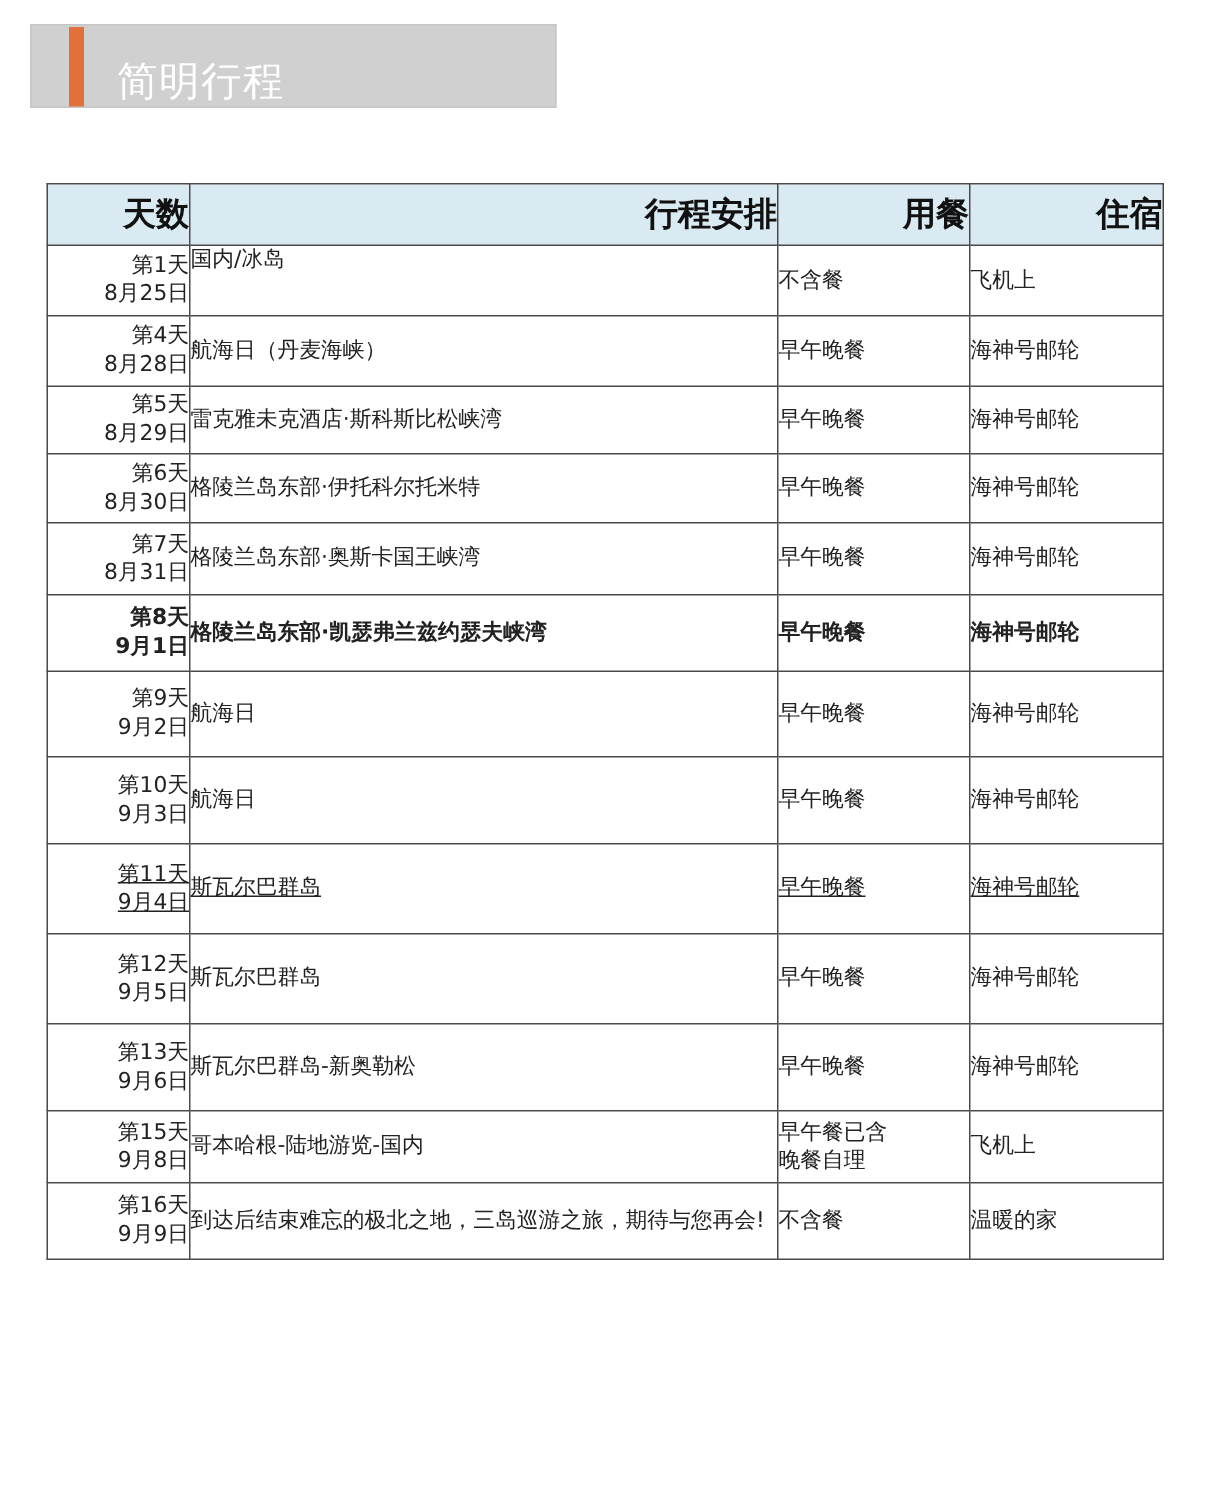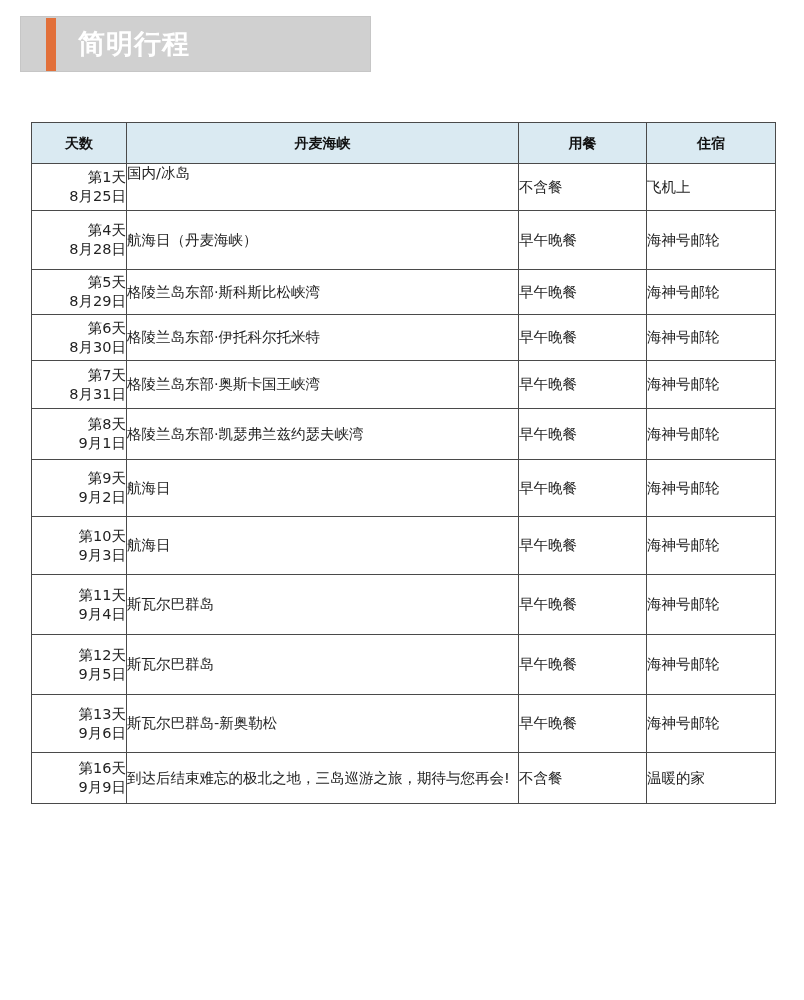--- a/index.html
+++ b/index.html
@@ -1,27 +1,27 @@
 <!DOCTYPE html>
 <html><head>
 <meta charset="utf-8">
 <style>
   html, body { margin:0; padding:0; background:#ffffff; }
   body { width:804px; height:1000px; position:relative; overflow:hidden;
          font-family:"DejaVu Sans","Liberation Sans",sans-serif; color:#222; }
   .title-bar { position:absolute; left:20px; top:16px; width:351px; height:56px;
                background:#d0d0d0; border:1px solid #c6c6c6; box-sizing:border-box; }
   .title-accent { position:absolute; left:25px; top:1px; width:10px; height:53px; background:#e2703a; }
-  .title-text { position:absolute; left:57px; top:8px; font-size:27px; font-weight:bold;
+  .title-text { position:absolute; left:57px; top:19px; font-size:27px; font-weight:normal;
                 color:#ffffff; letter-spacing:1px; line-height:38px; }
   table.itin { position:absolute; left:31px; top:122px; border-collapse:collapse;
                width:744px; table-layout:fixed; }
   table.itin td, table.itin th { border:1px solid #4a4a4a; padding:0; font-size:14.5px;
                line-height:19px; color:#222; }
-  table.itin th { background:#daeaf2; font-weight:bold; font-size:14px; height:40px; text-align:center; color:#111; }
+  table.itin th { background:#daeaf2; font-weight:bold; font-size:22px; height:40px; text-align:right; color:#111; }
   td.c-day { text-align:right; }
   td.c-plan { text-align:left; padding-left:9px; padding-right:8px; }
   td.c-meal, td.c-stay { text-align:left; }
   td.top { vertical-align:top; padding-top:6px; }
 </style>
 </head>
 <body>
 
 <div class="title-bar">
   <div class="title-accent"></div>
@@ -31,50 +31,50 @@
 <table class="itin">
   <colgroup>
     <col style="width:95px">
       <col style="width:392px">
       <col style="width:128px">
       <col style="width:129px">
   </colgroup>
   <thead>
     <tr>
       <th>天数</th>
-      <th>丹麦海峡</th>
+      <th>行程安排</th>
       <th>用餐</th>
       <th>住宿</th>
     </tr>
   </thead>
   <tbody id="rows">
       <tr style="height: 47px;">
         <td class="c-day">
           <div>第1天</div>
           <div>8月25日</div>
         </td>
         <td class="c-plan top">国内/冰岛</td>
         <td class="c-meal" style="white-space:pre-line">不含餐</td>
         <td class="c-stay">飞机上</td>
       </tr>
-      <tr style="height: 59px;">
+      <tr style="height: 47px;">
         <td class="c-day">
           <div>第4天</div>
           <div>8月28日</div>
         </td>
         <td class="c-plan">航海日（丹麦海峡）</td>
         <td class="c-meal" style="white-space:pre-line">早午晚餐</td>
         <td class="c-stay">海神号邮轮</td>
       </tr>
       <tr style="height: 45px;">
         <td class="c-day">
           <div>第5天</div>
           <div>8月29日</div>
         </td>
-        <td class="c-plan">格陵兰岛东部·斯科斯比松峡湾</td>
+        <td class="c-plan">雷克雅未克酒店·斯科斯比松峡湾</td>
         <td class="c-meal" style="white-space:pre-line">早午晚餐</td>
         <td class="c-stay">海神号邮轮</td>
       </tr>
       <tr style="height: 46px; margin-top: 36px;">
         <td class="c-day">
           <div>第6天</div>
           <div>8月30日</div>
         </td>
         <td class="c-plan">格陵兰岛东部·伊托科尔托米特</td>
         <td class="c-meal" style="white-space:pre-line">早午晚餐</td>
@@ -82,21 +82,21 @@
       </tr>
       <tr style="height: 48px;">
         <td class="c-day">
           <div>第7天</div>
           <div>8月31日</div>
         </td>
         <td class="c-plan">格陵兰岛东部·奥斯卡国王峡湾</td>
         <td class="c-meal" style="white-space:pre-line">早午晚餐</td>
         <td class="c-stay">海神号邮轮</td>
       </tr>
-      <tr style="height: 51px;">
+      <tr style="height: 51px; font-weight: bold;">
         <td class="c-day">
           <div>第8天</div>
           <div>9月1日</div>
         </td>
         <td class="c-plan">格陵兰岛东部·凯瑟弗兰兹约瑟夫峡湾</td>
         <td class="c-meal" style="white-space:pre-line">早午晚餐</td>
         <td class="c-stay">海神号邮轮</td>
       </tr>
       <tr style="height: 57px;">
         <td class="c-day">
@@ -109,21 +109,21 @@
       </tr>
       <tr style="height: 58px;">
         <td class="c-day">
           <div>第10天</div>
           <div>9月3日</div>
         </td>
         <td class="c-plan">航海日</td>
         <td class="c-meal" style="white-space:pre-line">早午晚餐</td>
         <td class="c-stay">海神号邮轮</td>
       </tr>
-      <tr style="height: 60px;">
+      <tr style="height: 60px; text-decoration: underline;">
         <td class="c-day">
           <div>第11天</div>
           <div>9月4日</div>
         </td>
         <td class="c-plan">斯瓦尔巴群岛</td>
         <td class="c-meal" style="white-space:pre-line">早午晚餐</td>
         <td class="c-stay">海神号邮轮</td>
       </tr>
       <tr style="height: 60px;">
         <td class="c-day">
@@ -136,20 +136,30 @@
       </tr>
       <tr style="height: 58px;">
         <td class="c-day">
           <div>第13天</div>
           <div>9月6日</div>
         </td>
         <td class="c-plan">斯瓦尔巴群岛-新奥勒松</td>
         <td class="c-meal" style="white-space:pre-line">早午晚餐</td>
         <td class="c-stay">海神号邮轮</td>
       </tr>
+      <tr style="height: 48px;">
+        <td class="c-day">
+          <div>第15天</div>
+          <div>9月8日</div>
+        </td>
+        <td class="c-plan">哥本哈根-陆地游览-国内</td>
+        <td class="c-meal" style="white-space:pre-line">早午餐已含
+晚餐自理</td>
+        <td class="c-stay">飞机上</td>
+      </tr>
       <tr style="height: 51px;">
         <td class="c-day">
           <div>第16天</div>
           <div>9月9日</div>
         </td>
         <td class="c-plan">到达后结束难忘的极北之地，三岛巡游之旅，期待与您再会!</td>
         <td class="c-meal" style="white-space:pre-line">不含餐</td>
         <td class="c-stay">温暖的家</td>
       </tr>
     </tbody>

